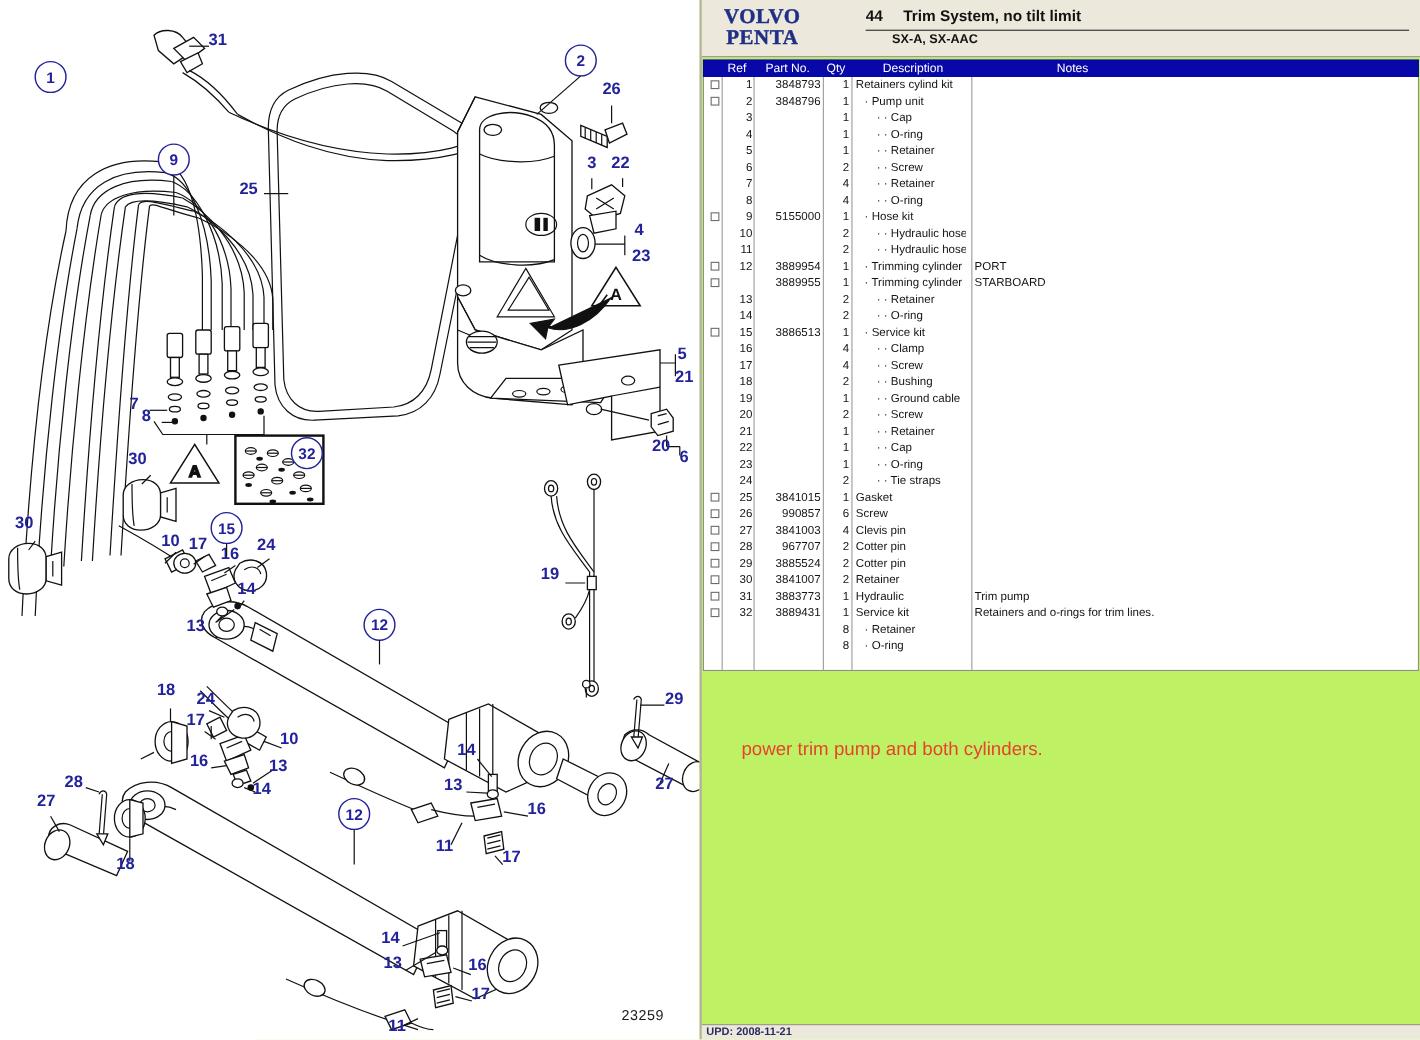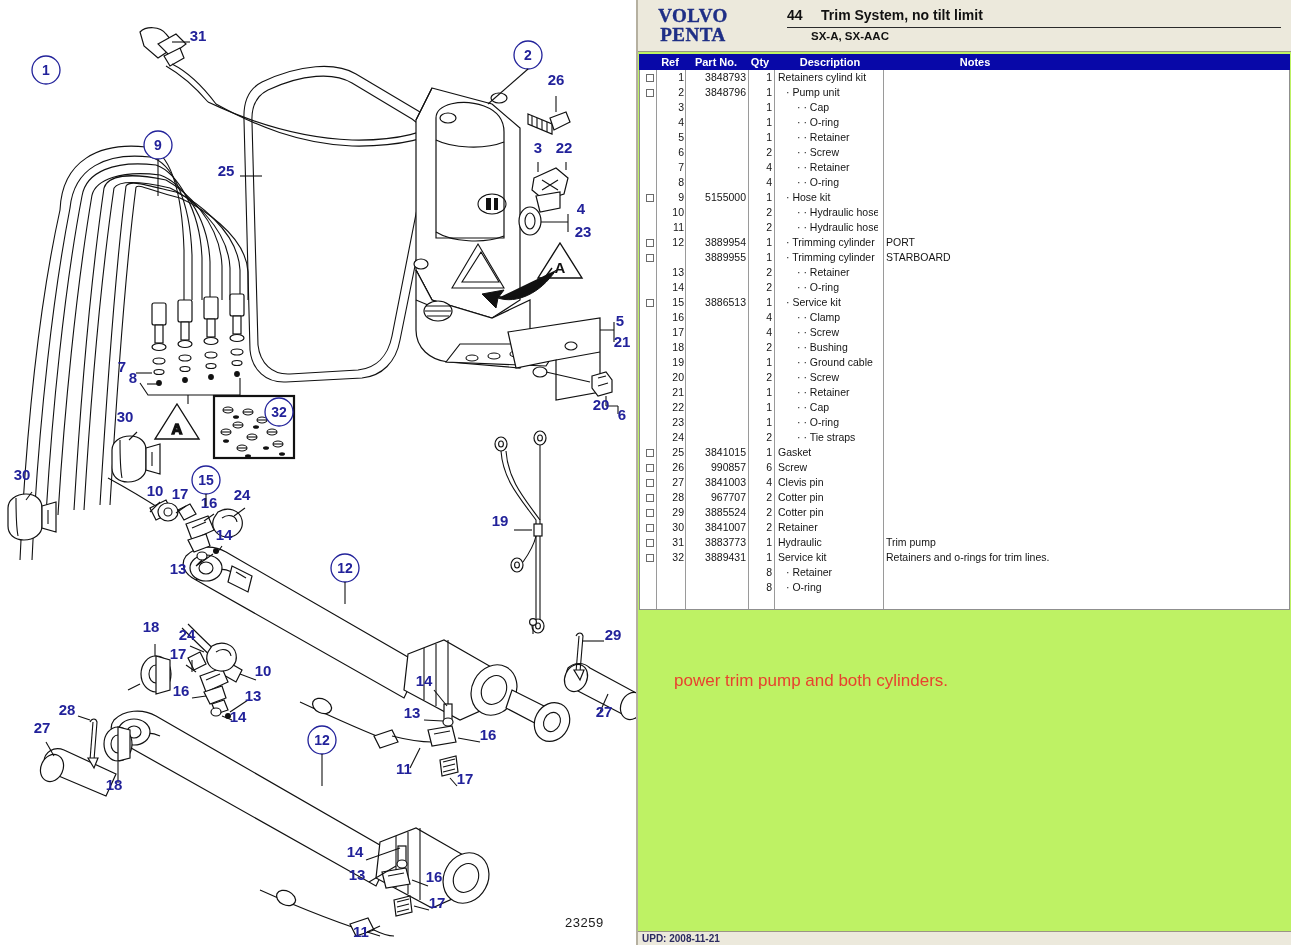--- a/index.html
+++ b/index.html
@@ -50,21 +50,21 @@
   #hdr-rule { position: absolute; left: 0; right: 6px; top: 27px; height: 1px; background: #2a2a2a; }
   #hdr-row2 { position: absolute; left: 24px; top: 30px; font-size: 11.5px; font-weight: bold; color: #111; }
 
   
   #tbl-head {
     position: relative; height: 16px; margin: 2px 1px 0 1px;
     background: #0808a8; color: #fff;
   }
   #tbl-head .th {
     position: absolute; top: 0; height: 16px; line-height: 16px;
-    font-size: 11px; font-weight: bold; color: #ffffff; text-align: center;
+    font-size: 11px; font-weight: normal; color: #ffffff; text-align: center;
   }
 
   
   #tbl-body {
     position: relative; margin: 0 1px; height: 540px;
     background: #fff; border: 1px solid #8f8f8f; border-top: none;
   }
   
   .vrule { position: absolute; top: 0; bottom: 0; width: 1px; background: #9a9a9a; }
 

